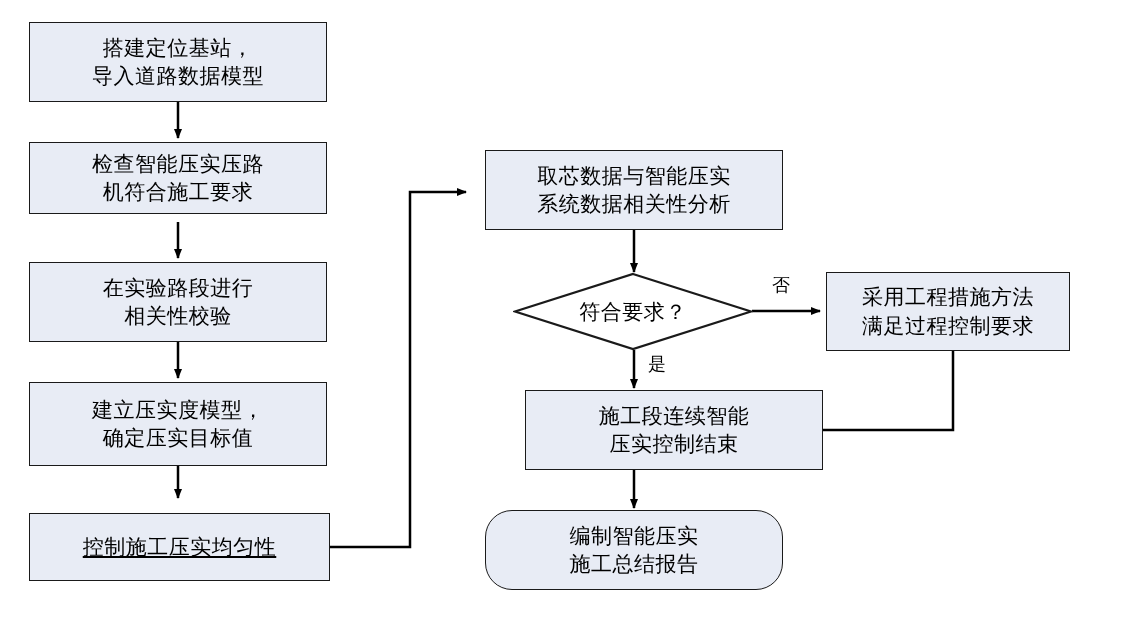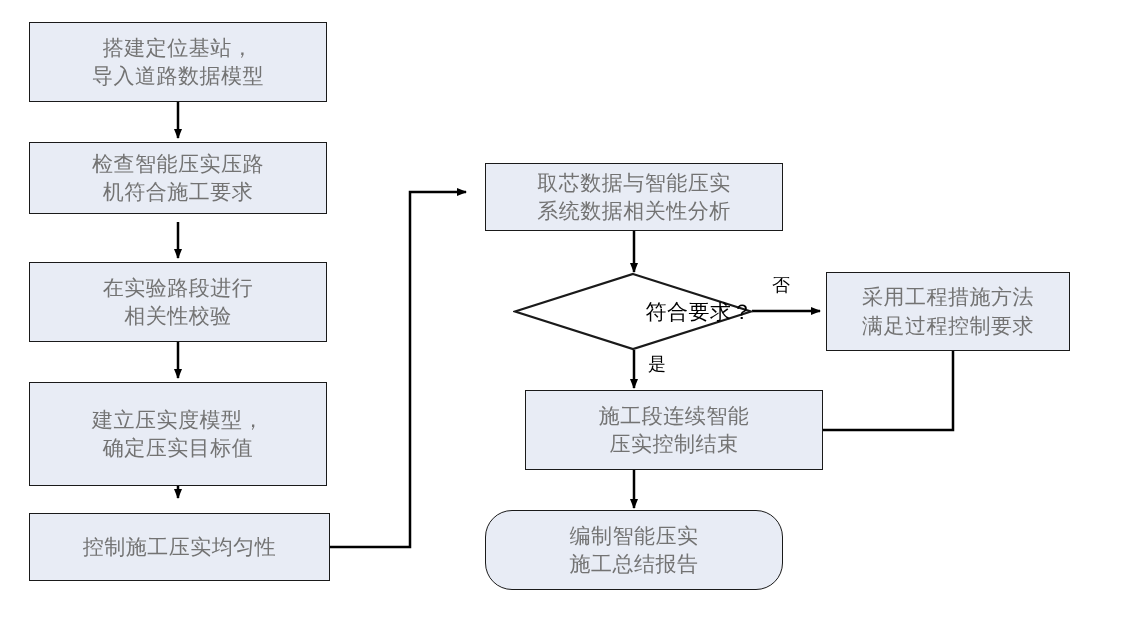--- a/index.html
+++ b/index.html
@@ -19,33 +19,33 @@
   }
   .node {
     position: absolute;
     box-sizing: border-box;
     background: #e8ecf5;
     border: 1.5px solid #1a1a1a;
     display: flex;
     align-items: center;
     justify-content: center;
     text-align: center;
-    color: #737373;
+    color: #000000;
     font-size: 21px;
     line-height: 1.35;
     letter-spacing: 0.5px;
     white-space: pre-line;
     padding: 2px 4px;
   }
   .decision {
     position: absolute;
     box-sizing: border-box;
     display: flex;
     align-items: center;
-    justify-content: flex-end;
+    justify-content: center;
     font-family: Liberation Mono, monospace;
   }
   .decision .dia-shape {
     position: absolute;
     left: 0; top: 0;
     width: 100%;
     height: 100%;
   }
   .decision .dia-label {
     position: relative;
@@ -101,26 +101,26 @@
 
   <div class="node" style="left:29px; top:22px; width:298px; height:80px;">搭建定位基站，
 导入道路数据模型</div>
 
   <div class="node" style="left:29px; top:142px; width:298px; height:72px;">检查智能压实压路
 机符合施工要求</div>
 
   <div class="node" style="left:29px; top:262px; width:298px; height:80px;">在实验路段进行
 相关性校验</div>
 
-  <div class="node" style="left:29px; top:382px; width:298px; height:104px;">建立压实度模型，
+  <div class="node" style="left:29px; top:382px; width:298px; height:84px;">建立压实度模型，
 确定压实目标值</div>
 
-  <div class="node" style="left:29px; top:513px; width:301px; height:68px;">控制施工压实均匀性</div>
+  <div class="node" style="left:29px; top:513px; width:301px; height:68px;text-decoration:underline;">控制施工压实均匀性</div>
 
-  <div class="node" style="left:485px; top:163px; width:298px; height:68px;">取芯数据与智能压实
+  <div class="node" style="left:485px; top:150px; width:298px; height:80px;">取芯数据与智能压实
 系统数据相关性分析</div>
 
   <div class="decision" style="left:513px; top:272px; width:240px; height:79px;">
     <svg class="dia-shape" viewBox="0 0 240 79" preserveAspectRatio="none">
       <polygon points="120,2 238,39.5 120,77 2,39.5" fill="#ffffff" stroke="#1a1a1a" stroke-width="2.2"></polygon>
     </svg>
     <span class="dia-label">符合要求？</span>
   </div>
 
   <div class="edge-label" style="left:772px; top:273px;">否</div>

